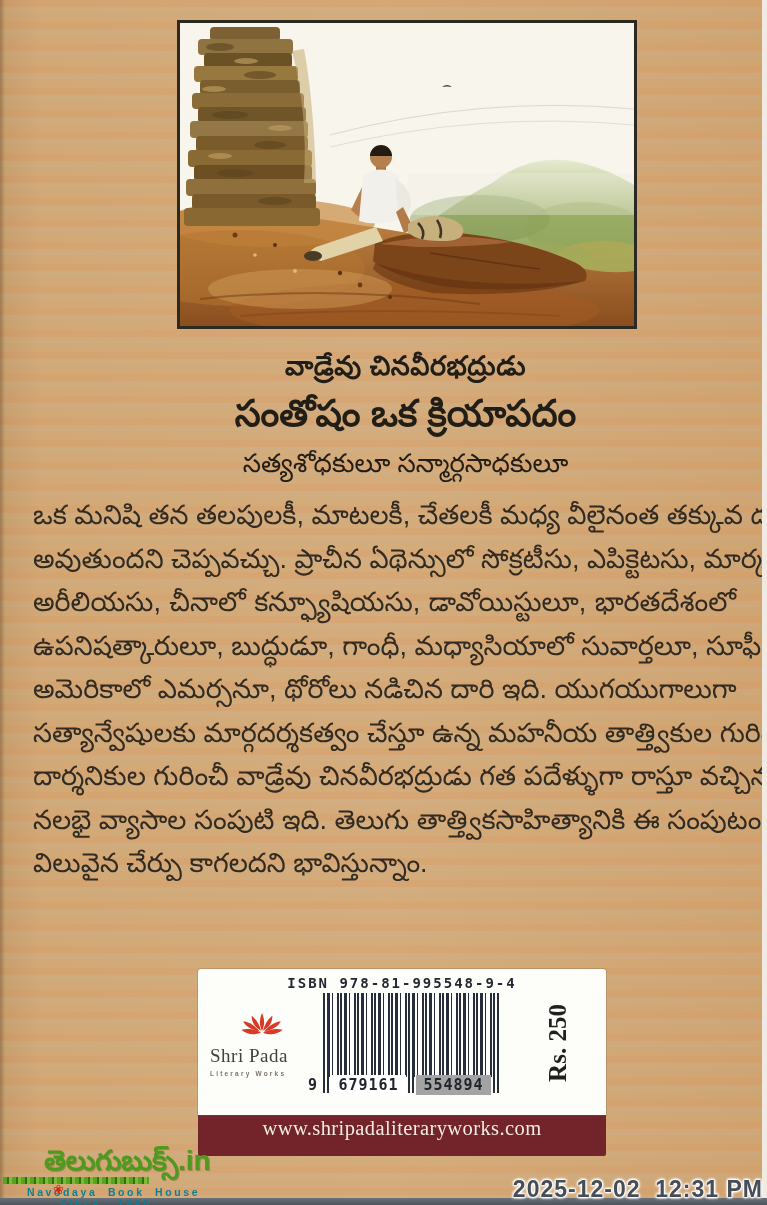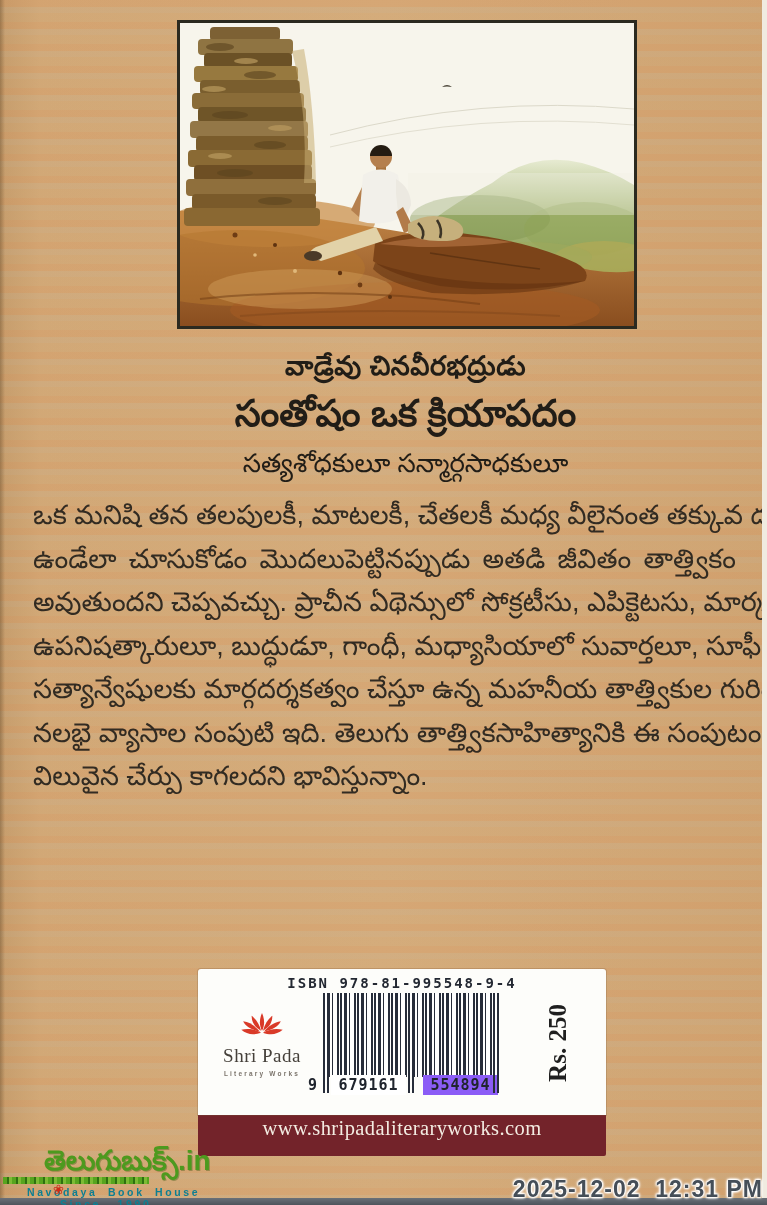--- a/index.html
+++ b/index.html
@@ -50,23 +50,23 @@
     background:repeating-linear-gradient(90deg,
       #272d3a 0 2px,#fff 2px 4px,#272d3a 4px 7px,#fff 7px 9px,
       #272d3a 9px 10px,#fff 10px 14px,#272d3a 14px 16px,#fff 16px 17px);}
   .guard{position:absolute;top:0;width:2px;height:100px;background:#272d3a;z-index:2;}
   .g1{left:10px}.g2{left:14px}.g3{left:95px}.g4{left:99px}.g5{left:180px}.g6{left:184px}
   .digits{position:absolute;top:82px;left:0;right:0;height:20px;z-index:1;
     font-family:"DejaVu Sans Mono",monospace;font-size:15px;font-weight:700;color:#20252e;}
   .digits .d0{position:absolute;left:-5px;top:1px;}
   .digits .d1{position:absolute;left:18px;width:75px;top:0;height:20px;line-height:20px;
     background:#fff;text-align:center;letter-spacing:1px;}
-  .digits .d2{position:absolute;left:110px;width:75px;top:0;height:20px;line-height:20px;
-    background:#8b5cf6;text-align:center;letter-spacing:1px;}
-  .logo{position:absolute;left:12px;top:42px;width:104px;text-align:center;}
+  .digits .d2{position:absolute;left:103px;width:75px;top:0;height:20px;line-height:20px;
+    background:#a3a3a3;text-align:center;letter-spacing:1px;}
+  .logo{position:absolute;left:12px;top:42px;width:104px;}
   .logo svg{width:48px;height:32px;display:block;margin:0 auto;}
   .logo-name{font-family:"Liberation Serif",serif;font-size:19px;color:#45403a;
     margin-top:2px;letter-spacing:.5px;}
   .logo-tagline{font-size:6.5px;letter-spacing:2.2px;color:#7b746b;margin-top:3px;font-weight:600;}
   .price{position:absolute;left:312px;top:60px;width:96px;height:28px;
     transform:rotate(-90deg);font-family:"Liberation Serif",serif;font-size:25px;
     font-weight:600;color:#1f1f1f;text-align:center;white-space:nowrap;}
   .label-bar{height:41px;background:#73232a;color:#f3ece2;
     font-family:"Liberation Serif",serif;font-size:20.5px;text-align:center;
     line-height:27px;letter-spacing:.4px;border-radius:0 0 2px 2px;}
@@ -196,24 +196,26 @@
   </div>
 
   <div class="title-wrap">
     <div class="author">వాడ్రేవు చినవీరభద్రుడు</div>
     <div class="book-title">సంతోషం ఒక క్రియాపదం</div>
     <div class="subtitle">సత్యశోధకులూ సన్మార్గసాధకులూ</div>
   </div>
 
   <div class="blurb">
     <div class="line">ఒక మనిషి తన తలపులకీ, మాటలకీ, చేతలకీ మధ్య వీలైనంత తక్కువ దూరం</div>
-    <div class="line">ఉండేలా చూసుకోడం మొదలుపెట్టినప్పుడు అతడి జీవితం తాత్త్వికం</div>
     <div class="line">అవుతుందని చెప్పవచ్చు. ప్రాచీన ఏథెన్సులో సోక్రటీసు, ఎపిక్టెటసు, మార్కసు</div>
+    <div class="line">అరీలియసు, చీనాలో కన్ఫ్యూషియసు, డావోయిస్టులూ, భారతదేశంలో</div>
     <div class="line">ఉపనిషత్కారులూ, బుద్ధుడూ, గాంధీ, మధ్యాసియాలో సువార్తలూ, సూఫీలూ,</div>
+    <div class="line">అమెరికాలో ఎమర్సనూ, థోరోలు నడిచిన దారి ఇది. యుగయుగాలుగా</div>
     <div class="line">సత్యాన్వేషులకు మార్గదర్శకత్వం చేస్తూ ఉన్న మహనీయ తాత్త్వికుల గురించీ,</div>
+    <div class="line">దార్శనికుల గురించీ వాడ్రేవు చినవీరభద్రుడు గత పదేళ్ళుగా రాస్తూ వచ్చిన</div>
     <div class="line">నలభై వ్యాసాల సంపుటి ఇది. తెలుగు తాత్త్వికసాహిత్యానికి ఈ సంపుటం ఒక</div>
     <div class="line last">విలువైన చేర్పు కాగలదని భావిస్తున్నాం.</div>
   </div>
 
   <div class="isbn-label">
     <div class="label-white">
       <div class="isbn-line">ISBN 978-81-995548-9-4</div>
       <div class="logo">
         <svg viewBox="0 0 50 34">
           <g fill="#d93a28">

